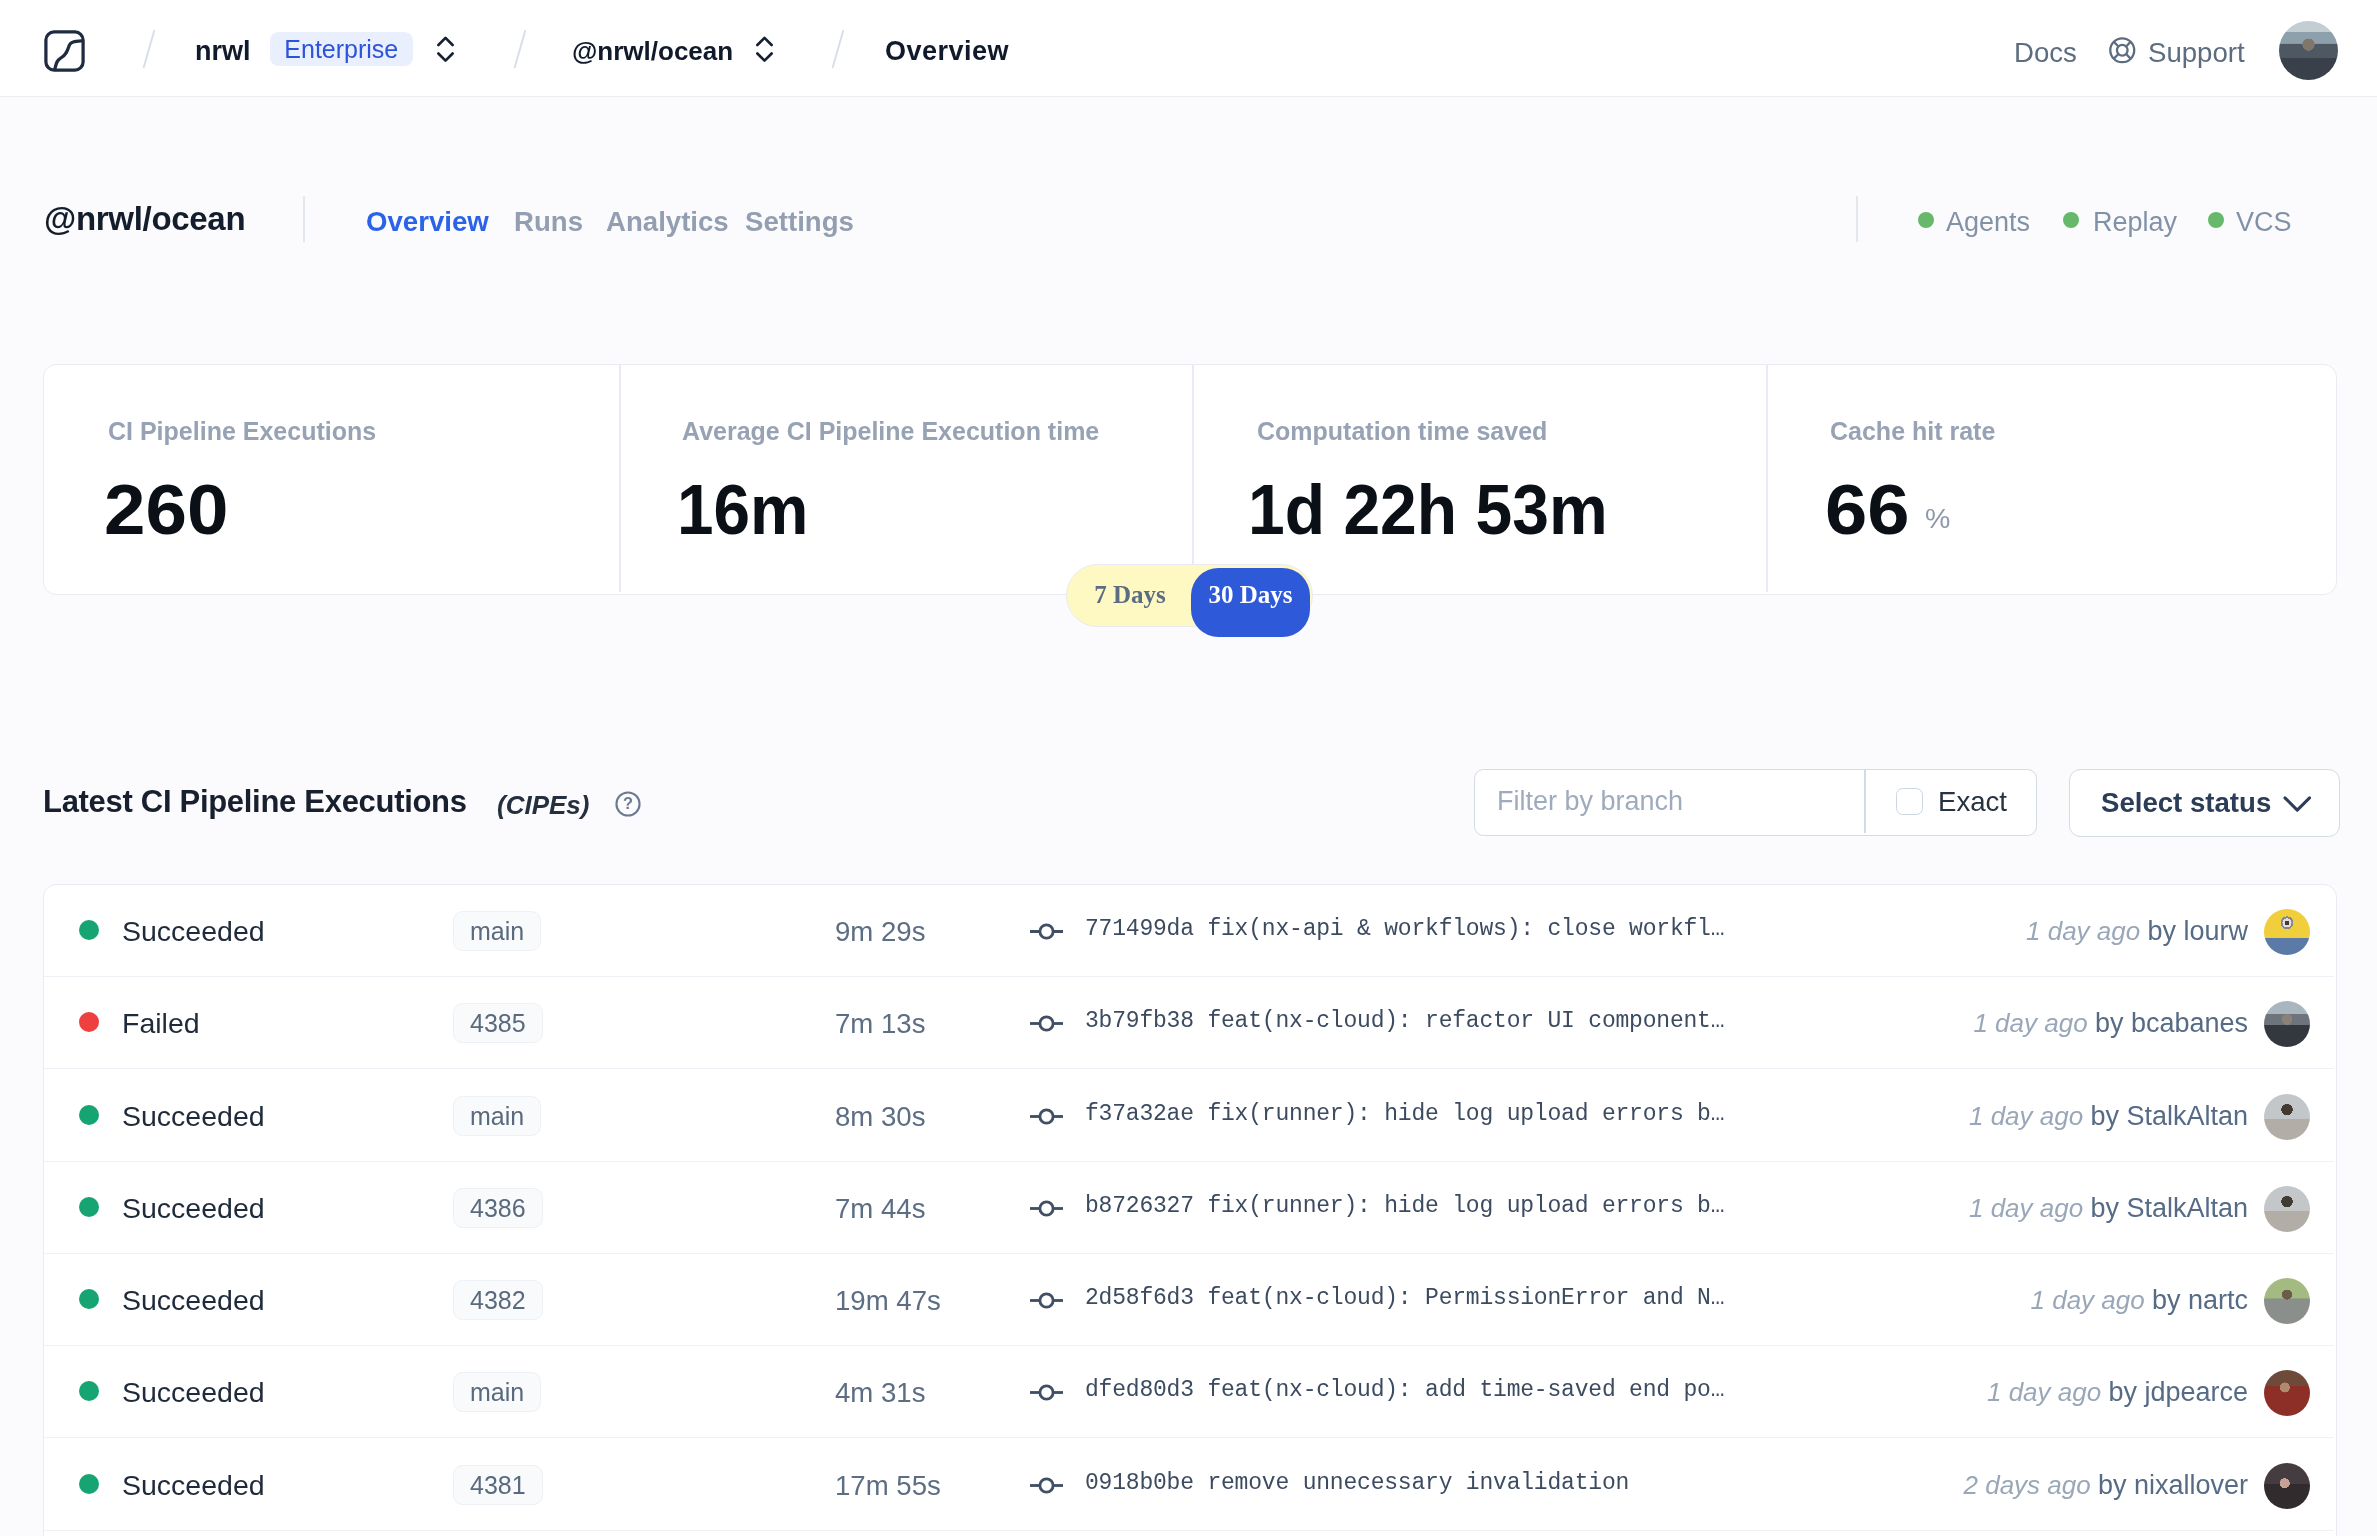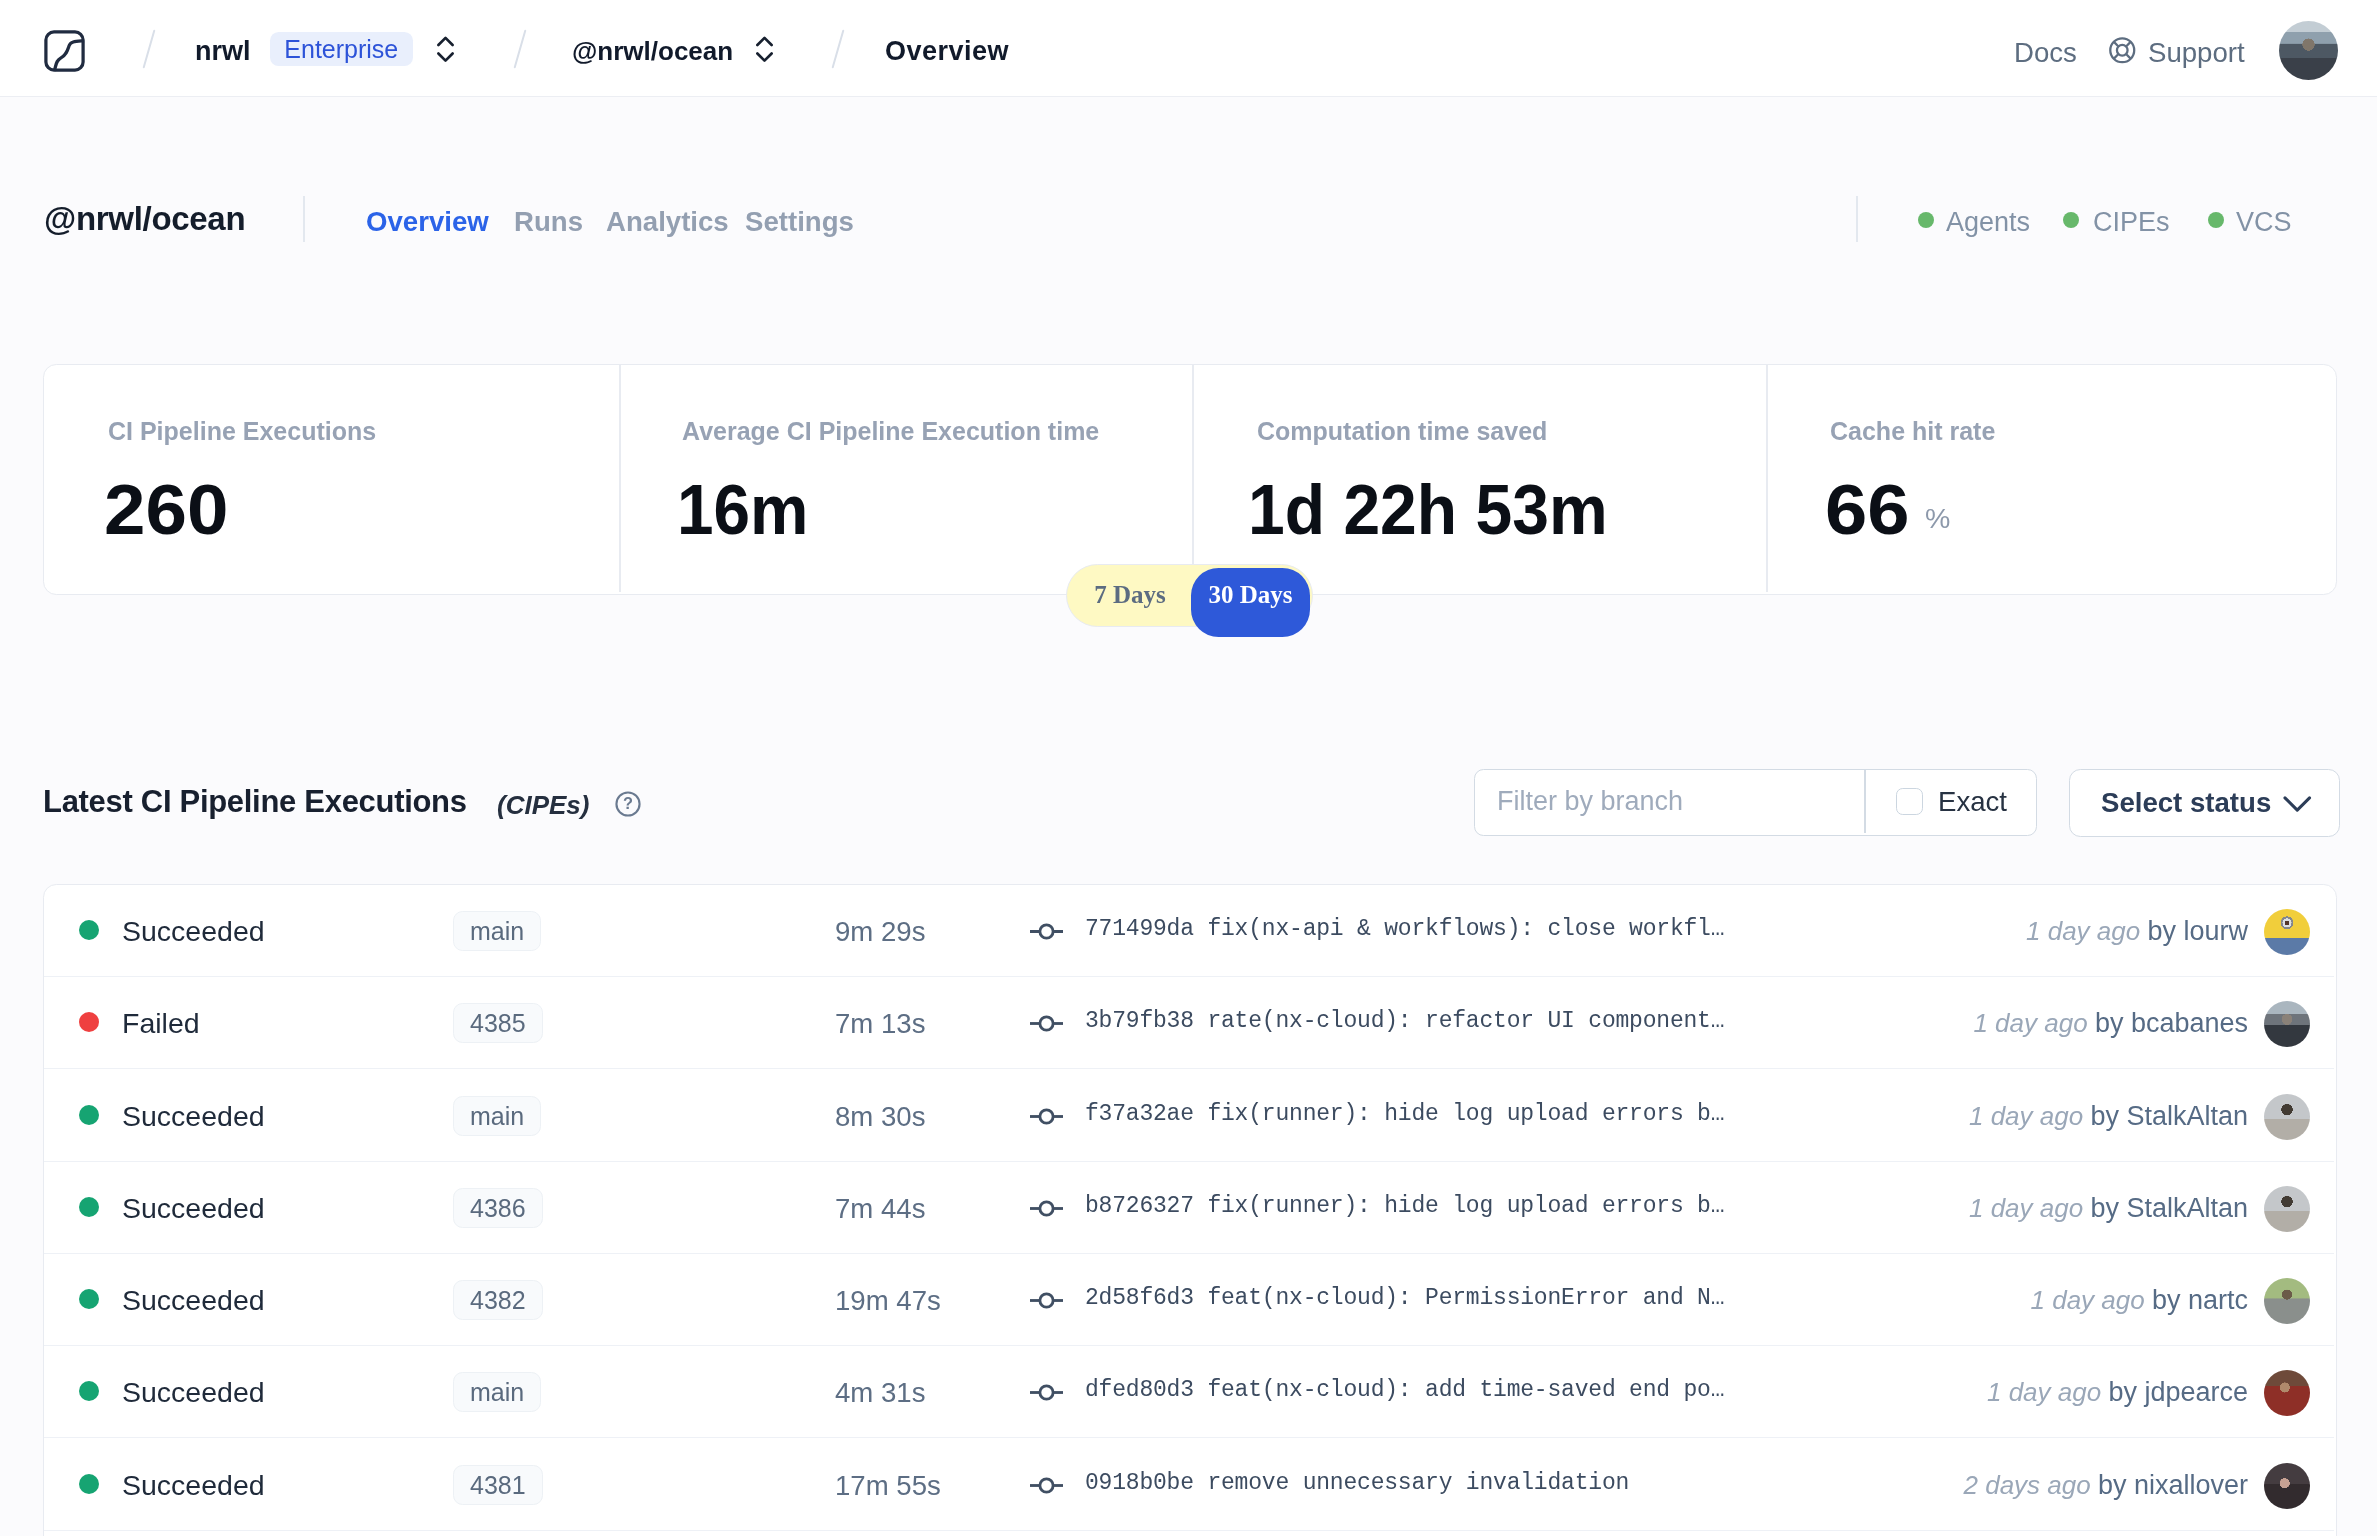--- a/index.html
+++ b/index.html
@@ -101,21 +101,21 @@
 <div class="h1">@nrwl/ocean</div>
 <div class="vdiv" style="left:303px;top:196px;height:46px"></div>
 <div class="tab active" style="left:366px">Overview</div>
 <div class="tab" style="left:514px">Runs</div>
 <div class="tab" style="left:606px">Analytics</div>
 <div class="tab" style="left:745px">Settings</div>
 <div class="vdiv" style="left:1856px;top:196px;height:46px"></div>
 <div class="chipdot" style="left:1918px"></div>
 <div class="chiplabel" style="left:1946px">Agents</div>
 <div class="chipdot" style="left:2063px"></div>
-<div class="chiplabel" style="left:2093px">CIPEs</div>
+<div class="chiplabel" style="left:2093px">Replay</div>
 <div class="chipdot" style="left:2208px"></div>
 <div class="chiplabel" style="left:2236px">VCS</div>
 
 <div class="stats">
   <div class="vd" style="left:575px"></div>
   <div class="vd" style="left:1148px"></div>
   <div class="vd" style="left:1722px"></div>
   <div class="statlabel" style="left:64px">CI Pipeline Executions</div>
   <div class="statlabel" style="left:638px">Average CI Pipeline Execution time</div>
   <div class="statlabel" style="left:1213px">Computation time saved</div>
@@ -170,21 +170,21 @@
   <div class="row" style="top:92px">
     <div class="dot red"></div>
     <div class="st">Failed</div>
     <div class="br">4385</div>
     <div class="tm">7m 13s</div>
     <svg class="ci" width="33" height="21" viewBox="0 0 35 22">
         <line x1="0" y1="11" x2="10" y2="11" stroke="#404f63" stroke-width="3"></line>
         <circle cx="17.5" cy="11" r="7" fill="none" stroke="#404f63" stroke-width="3"></circle>
         <line x1="25" y1="11" x2="35" y2="11" stroke="#404f63" stroke-width="3"></line>
       </svg>
-    <div class="cm">3b79fb38 rate(nx-cloud): refactor UI component…</div>
+    <div class="cm">3b79fb38 feat(nx-cloud): refactor UI component…</div>
     <div class="meta">1 day ago <b>by bcabanes</b></div>
     <div class="av" style="background:radial-gradient(circle 7.6px at 50% 40%, #8a8178 0 70%, #0000 72%), linear-gradient(180deg, #aab6bf 0 28%, #6e747b 29% 52%, #33383f 53%)"></div>
   </div>
   <div class="row" style="top:185px">
     <div class="dot"></div>
     <div class="st">Succeeded</div>
     <div class="br">main</div>
     <div class="tm">8m 30s</div>
     <svg class="ci" width="33" height="21" viewBox="0 0 35 22">
         <line x1="0" y1="11" x2="10" y2="11" stroke="#404f63" stroke-width="3"></line>

